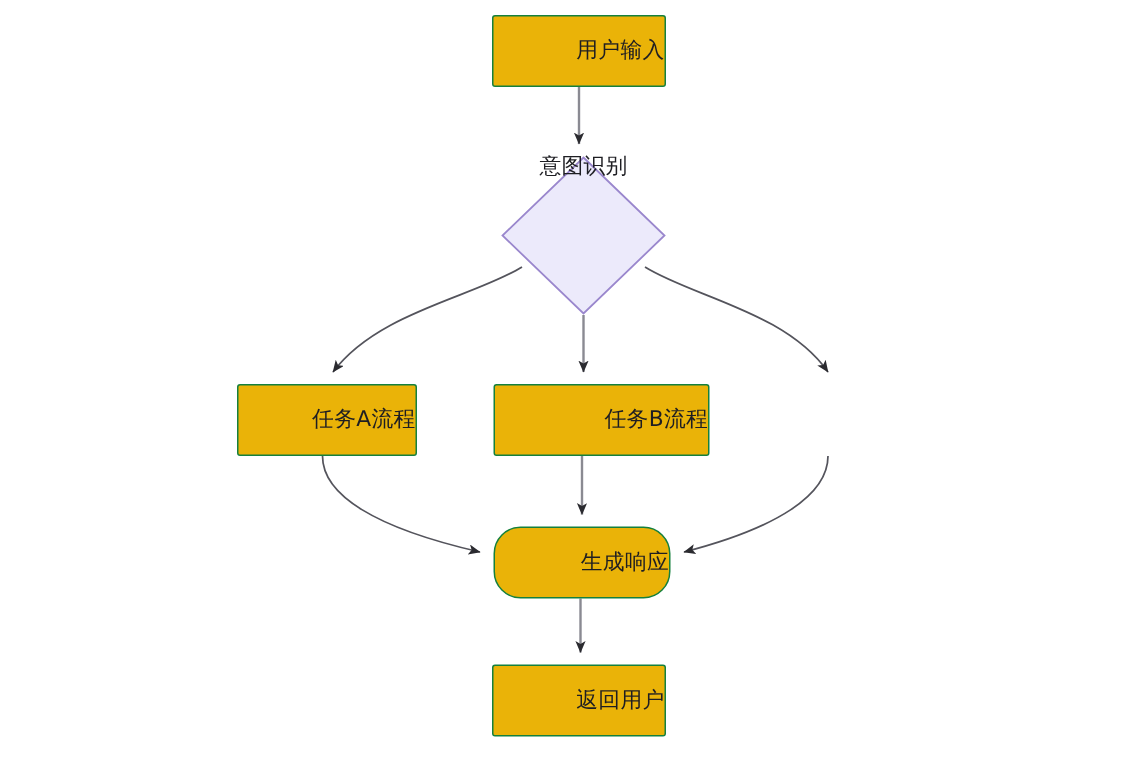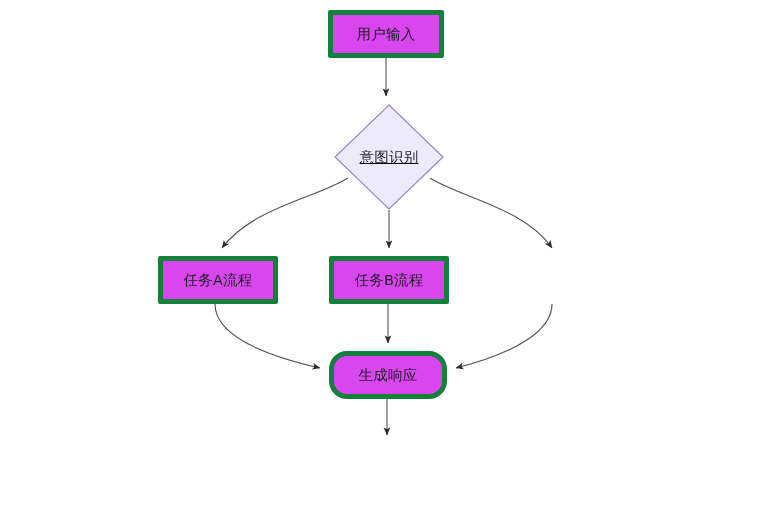--- a/index.html
+++ b/index.html
@@ -29,38 +29,37 @@
     pointer-events: none;
   }
   .node {
     position: absolute;
     box-sizing: border-box;
     display: flex;
     align-items: center;
     justify-content: center;
   }
   .node-rect {
-    background: #d946ef;
-    border: 5px solid #15803d;
+    background: #eab308;
+    border: 1px solid #15803d;
     border-radius: 2px;
+    justify-content: flex-end;
   }
   .node-label {
     font-size: 14.5px;
     color: #1e1e23;
     line-height: 1;
     letter-spacing: 0.2px;
     white-space: nowrap;
     user-select: none;
   }
   .node-diamond-wrap {
     position: absolute;
     display: flex;
-    align-items: center;
     justify-content: center;
-    text-decoration: underline;
   }
   .node-diamond-wrap svg {
     position: absolute;
     left: 0;
     top: 0;
   }
   .node-diamond-wrap .node-label {
     position: relative;
     z-index: 2;
   }
@@ -102,23 +101,26 @@
     <svg width="110" height="106" viewBox="0 0 110 106" xmlns="http://www.w3.org/2000/svg">
       <polygon points="55,1 109,53 55,105 1,53" fill="#ECEAFB" stroke="#9A87CD" stroke-width="1.2"></polygon>
     </svg>
     <span class="node-label">意图识别</span>
   </div>
 
   <div class="node node-rect" style="left:158px; top:256px; width:120px; height:48px;">
     <span class="node-label">任务A流程</span>
   </div>
 
-  <div class="node node-rect" style="left:329px; top:256px; width:120px; height:48px;">
+  <div class="node node-rect" style="left:329px; top:256px; width:144px; height:48px;">
     <span class="node-label">任务B流程</span>
   </div>
 
 
   <div class="node node-rect" style="left:329px; top:351px; width:118px; height:48px;border-radius:18px;">
     <span class="node-label">生成响应</span>
   </div>
 
+  <div class="node node-rect" style="left:328px; top:443px; width:116px; height:48px;">
+    <span class="node-label">返回用户</span>
+  </div>
 
 </div>
 
 </body></html>

